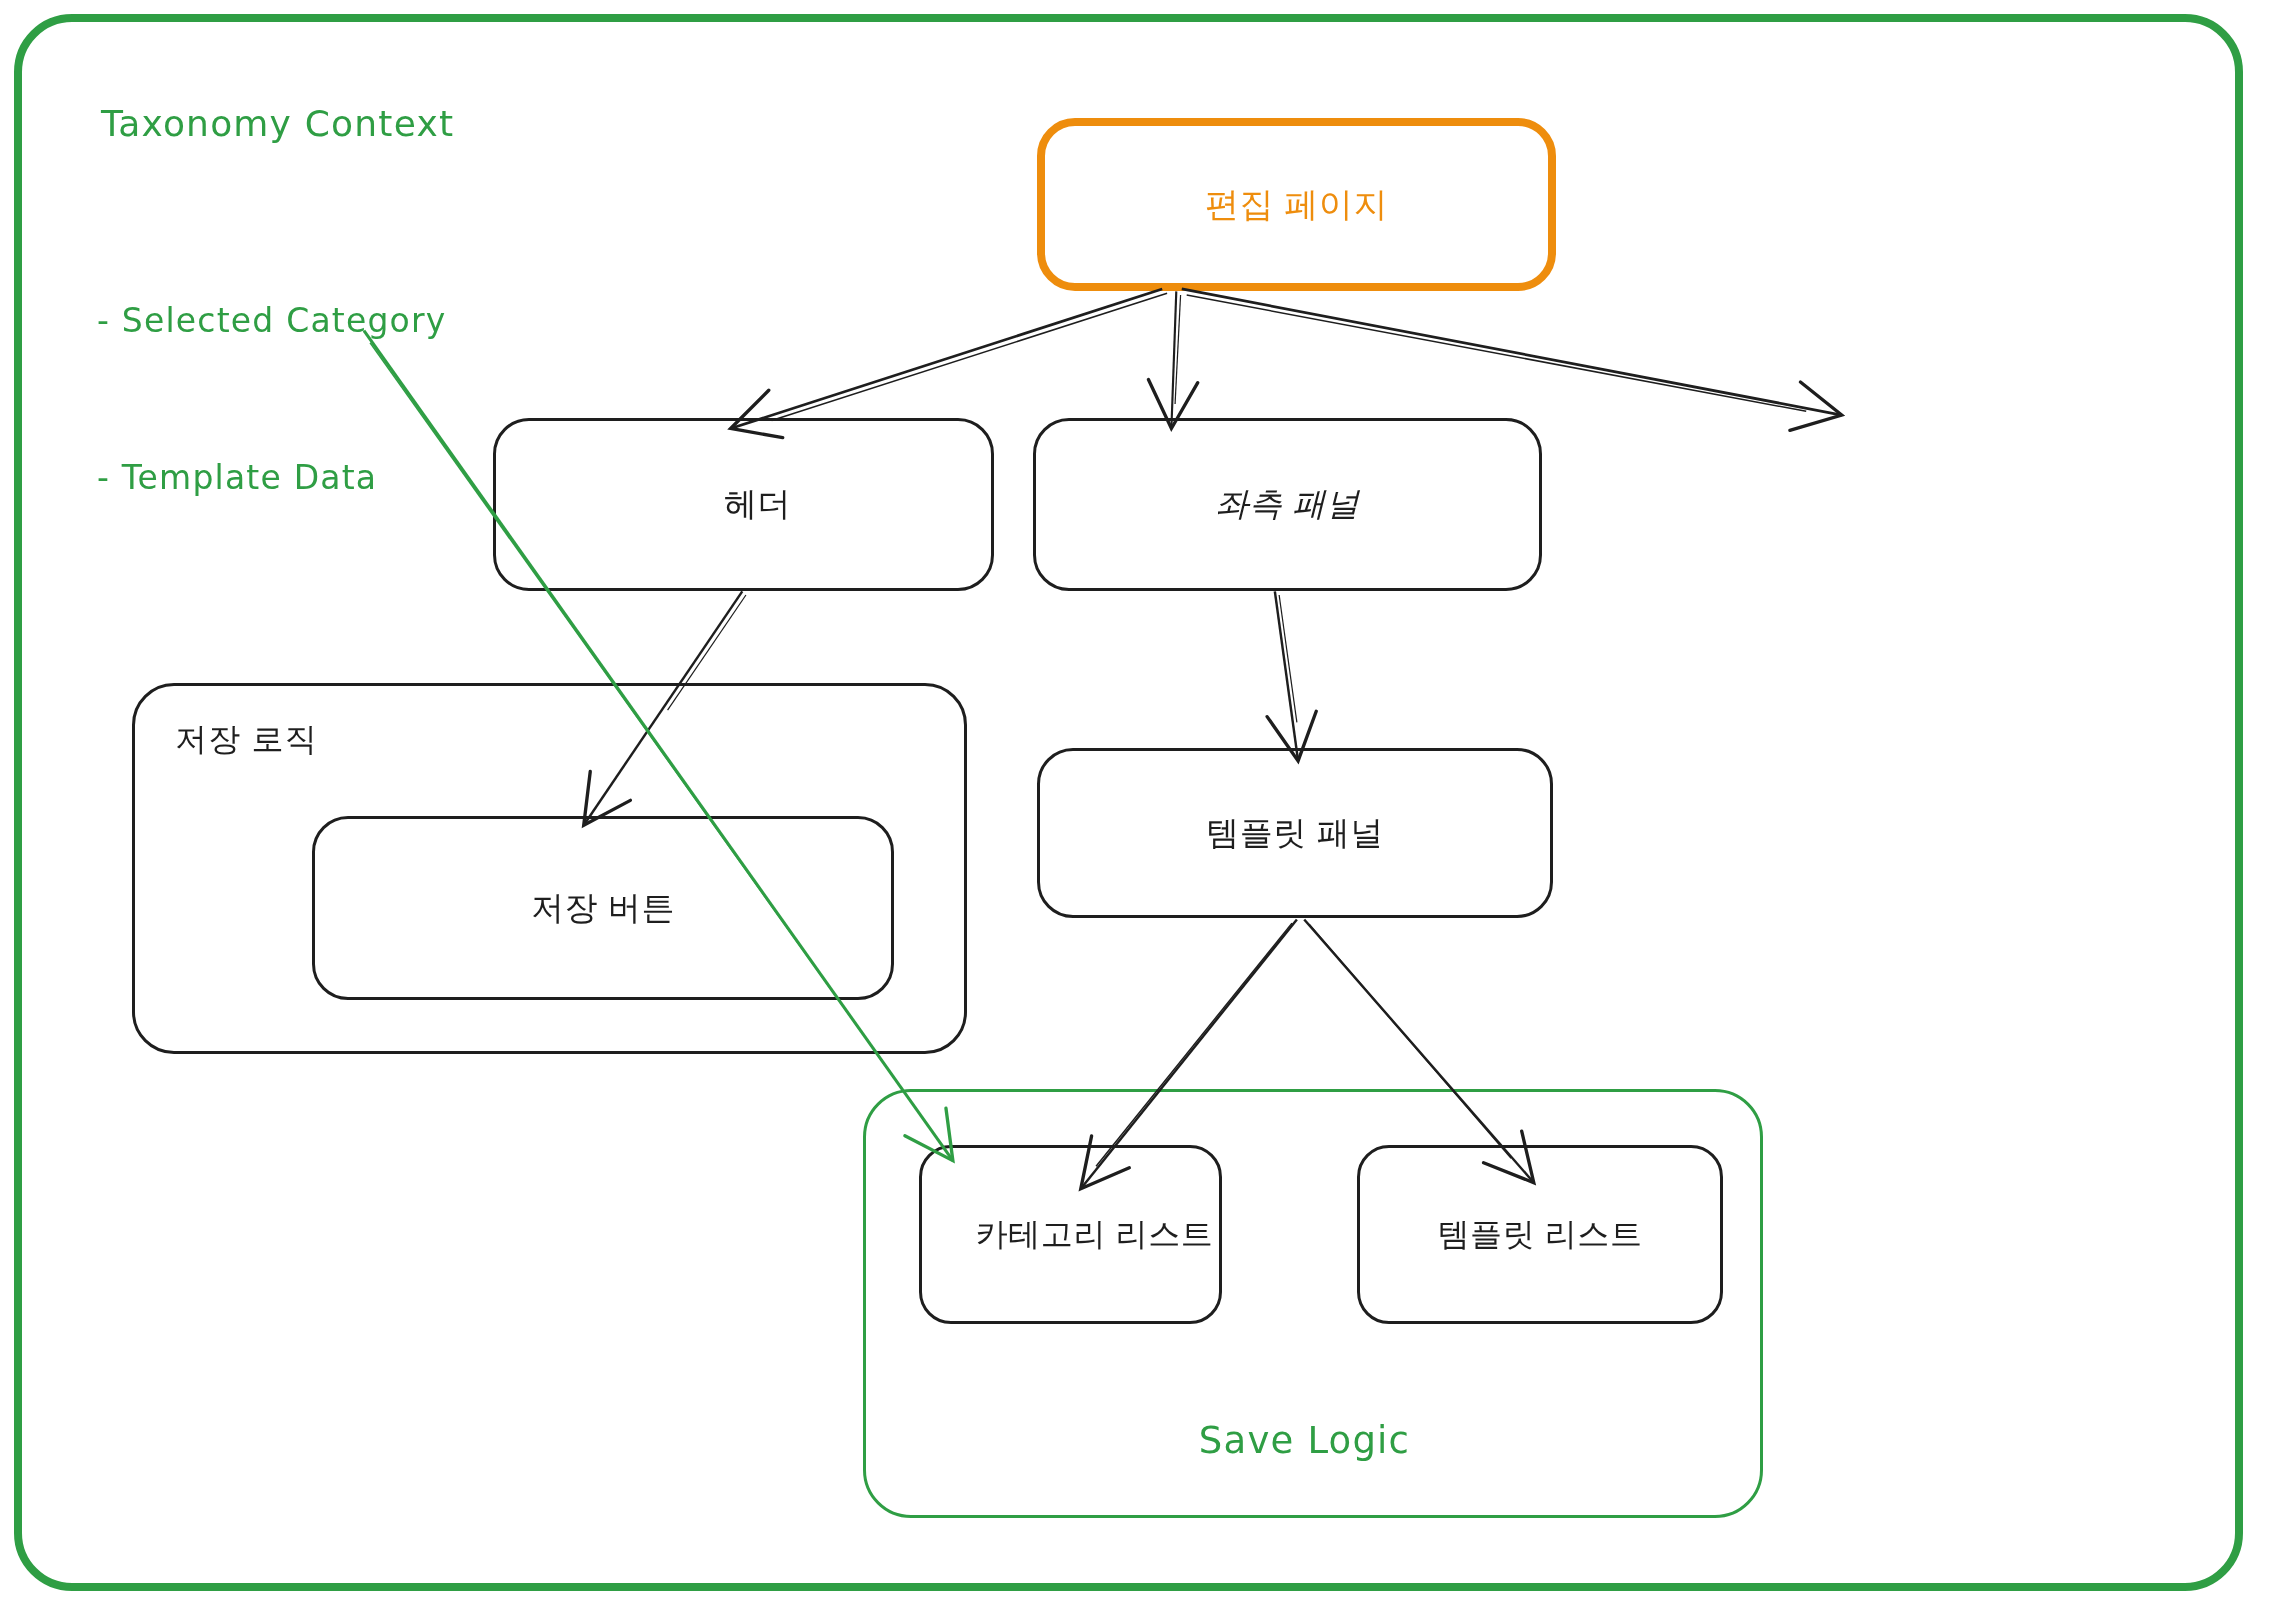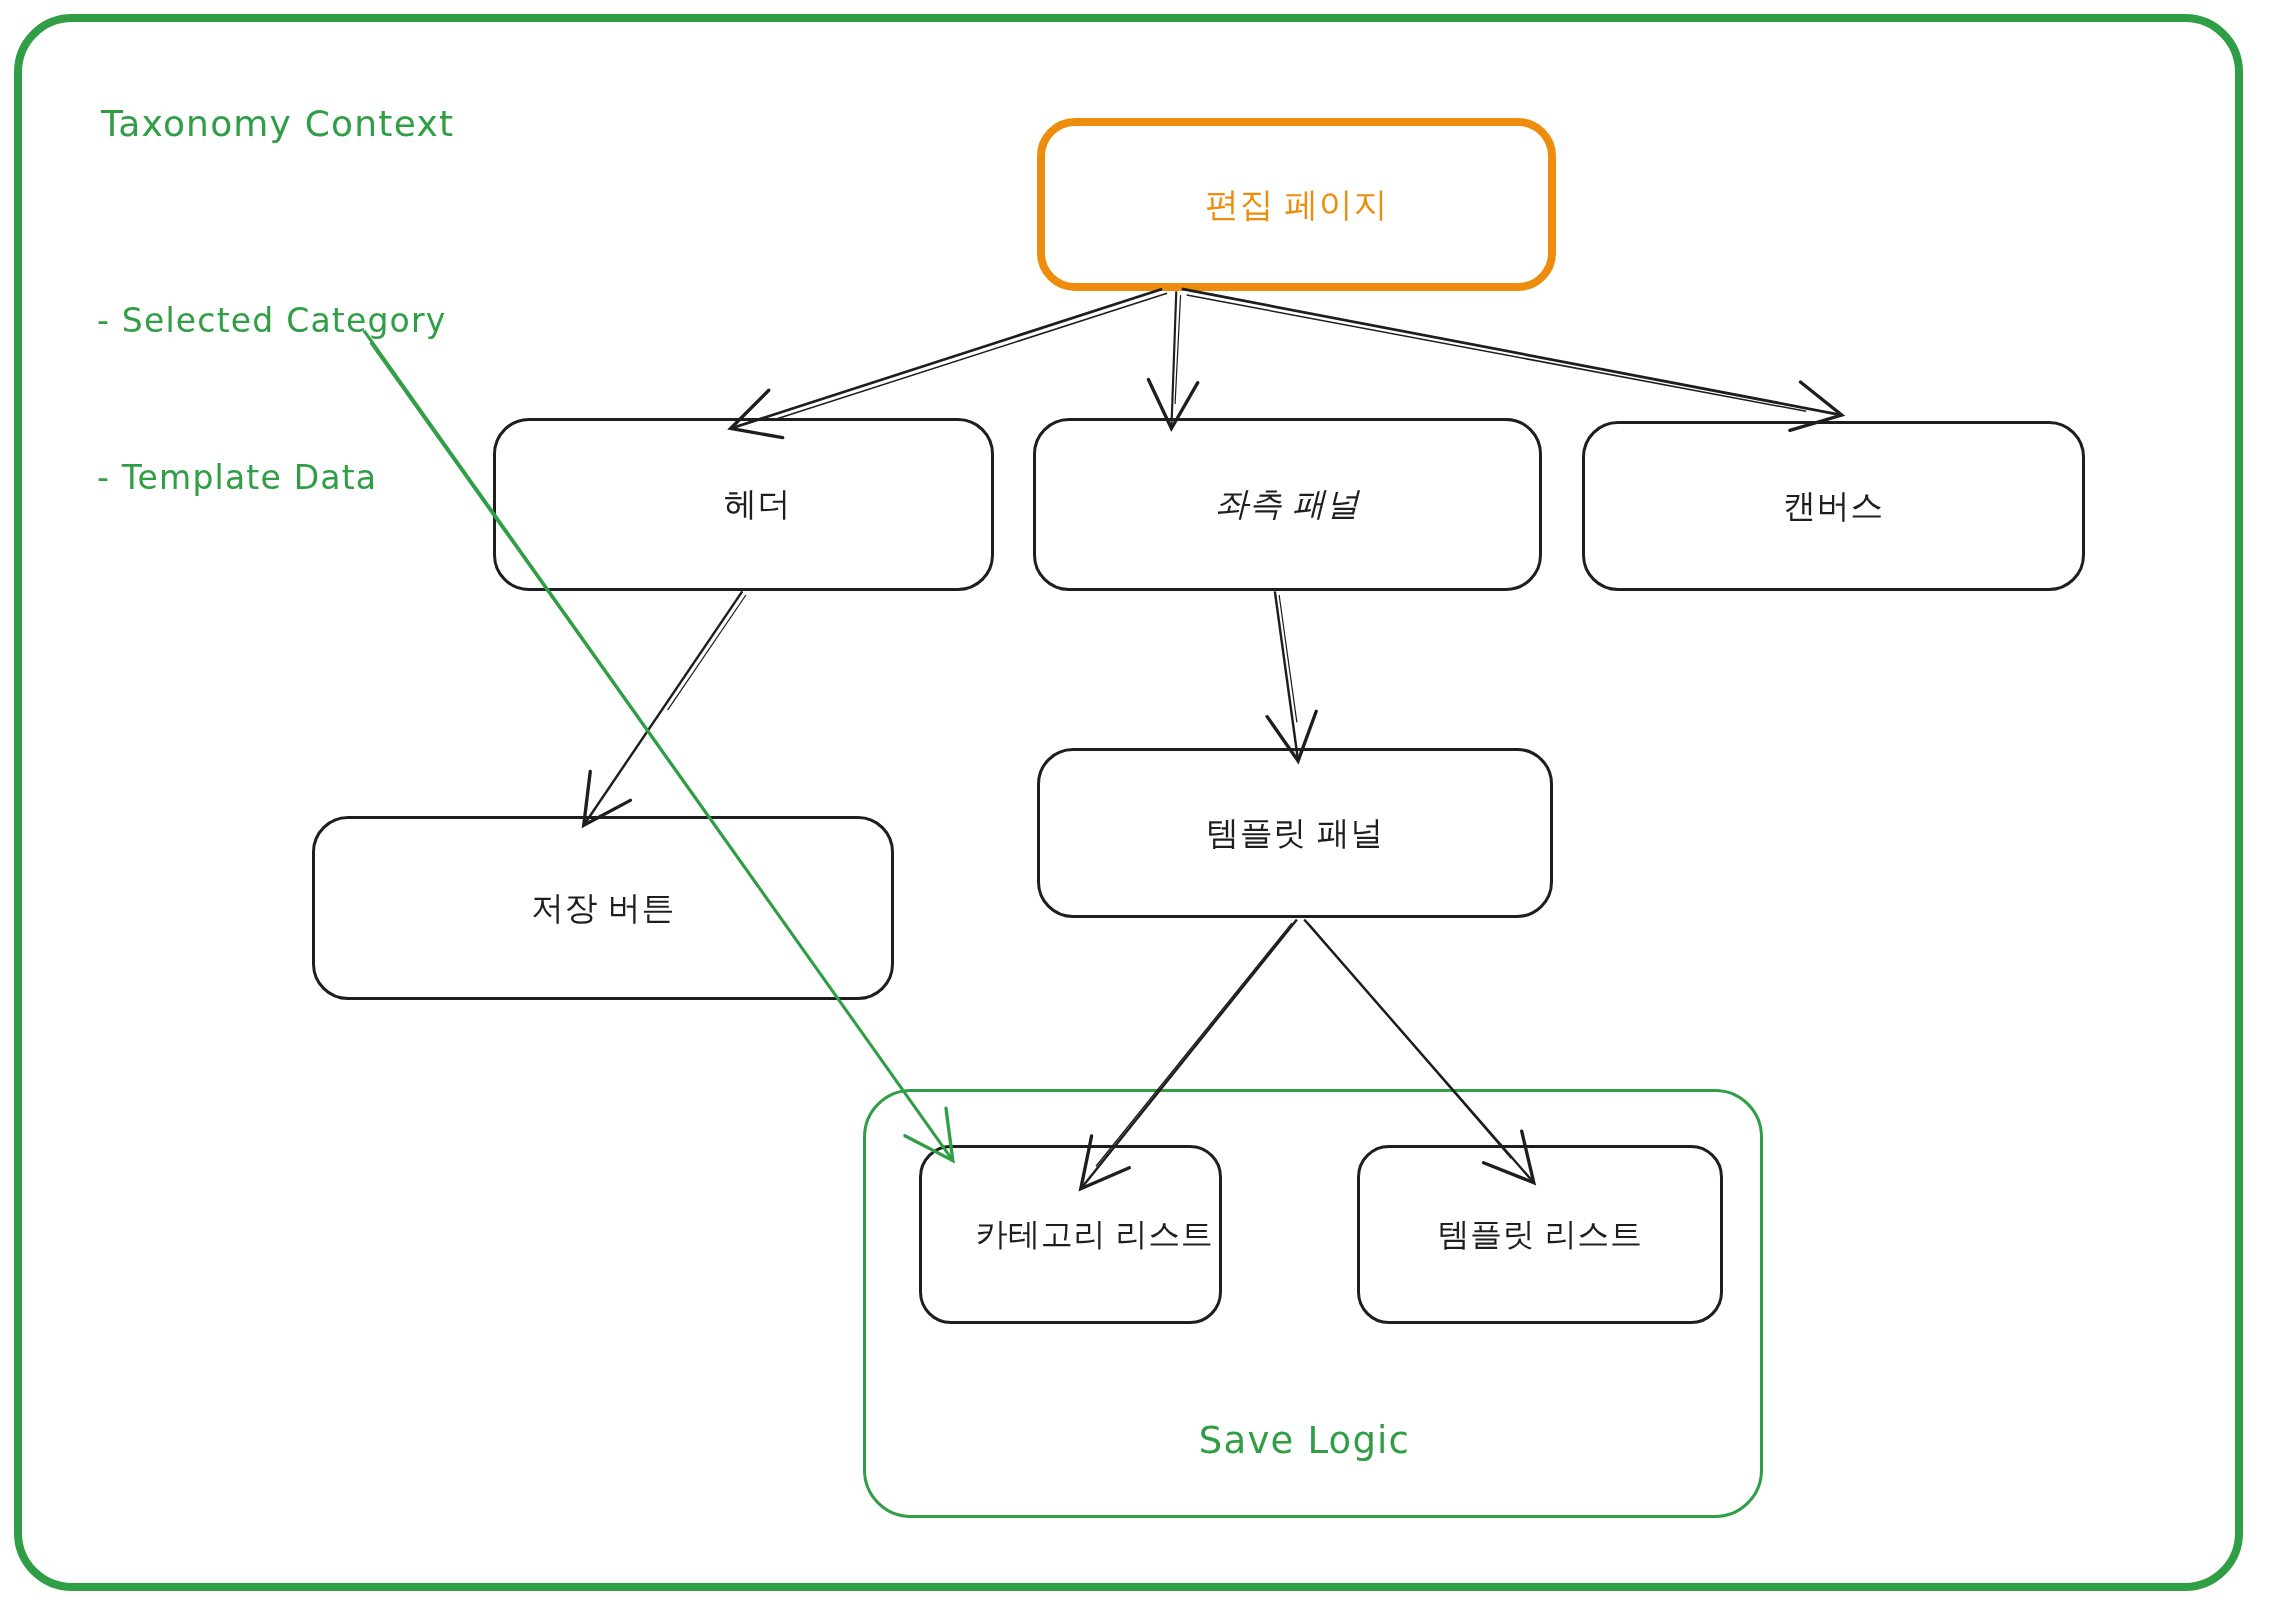--- a/index.html
+++ b/index.html
@@ -123,24 +123,24 @@
   <div class="node node-edit-page">
     <span>편집 페이지</span>
   </div>
 
   <div class="node node-header">
     <span>헤더</span>
   </div>
   <div class="node node-left-panel">
     <span>좌측 패널</span>
   </div>
-  <div class="node node-canvas">
-    <span>캔버스</span>
-  </div>
-
+
+  <div class="container-save-logic">
+    <span class="container-label">저장 로직</span>
+  </div>
   <div class="node node-save-button">
     <span>저장 버튼</span>
   </div>
 
   <div class="node node-template-panel">
     <span>템플릿 패널</span>
   </div>
 
   <div class="container-save-logic-green"></div>
   <div class="node node-category-list">

